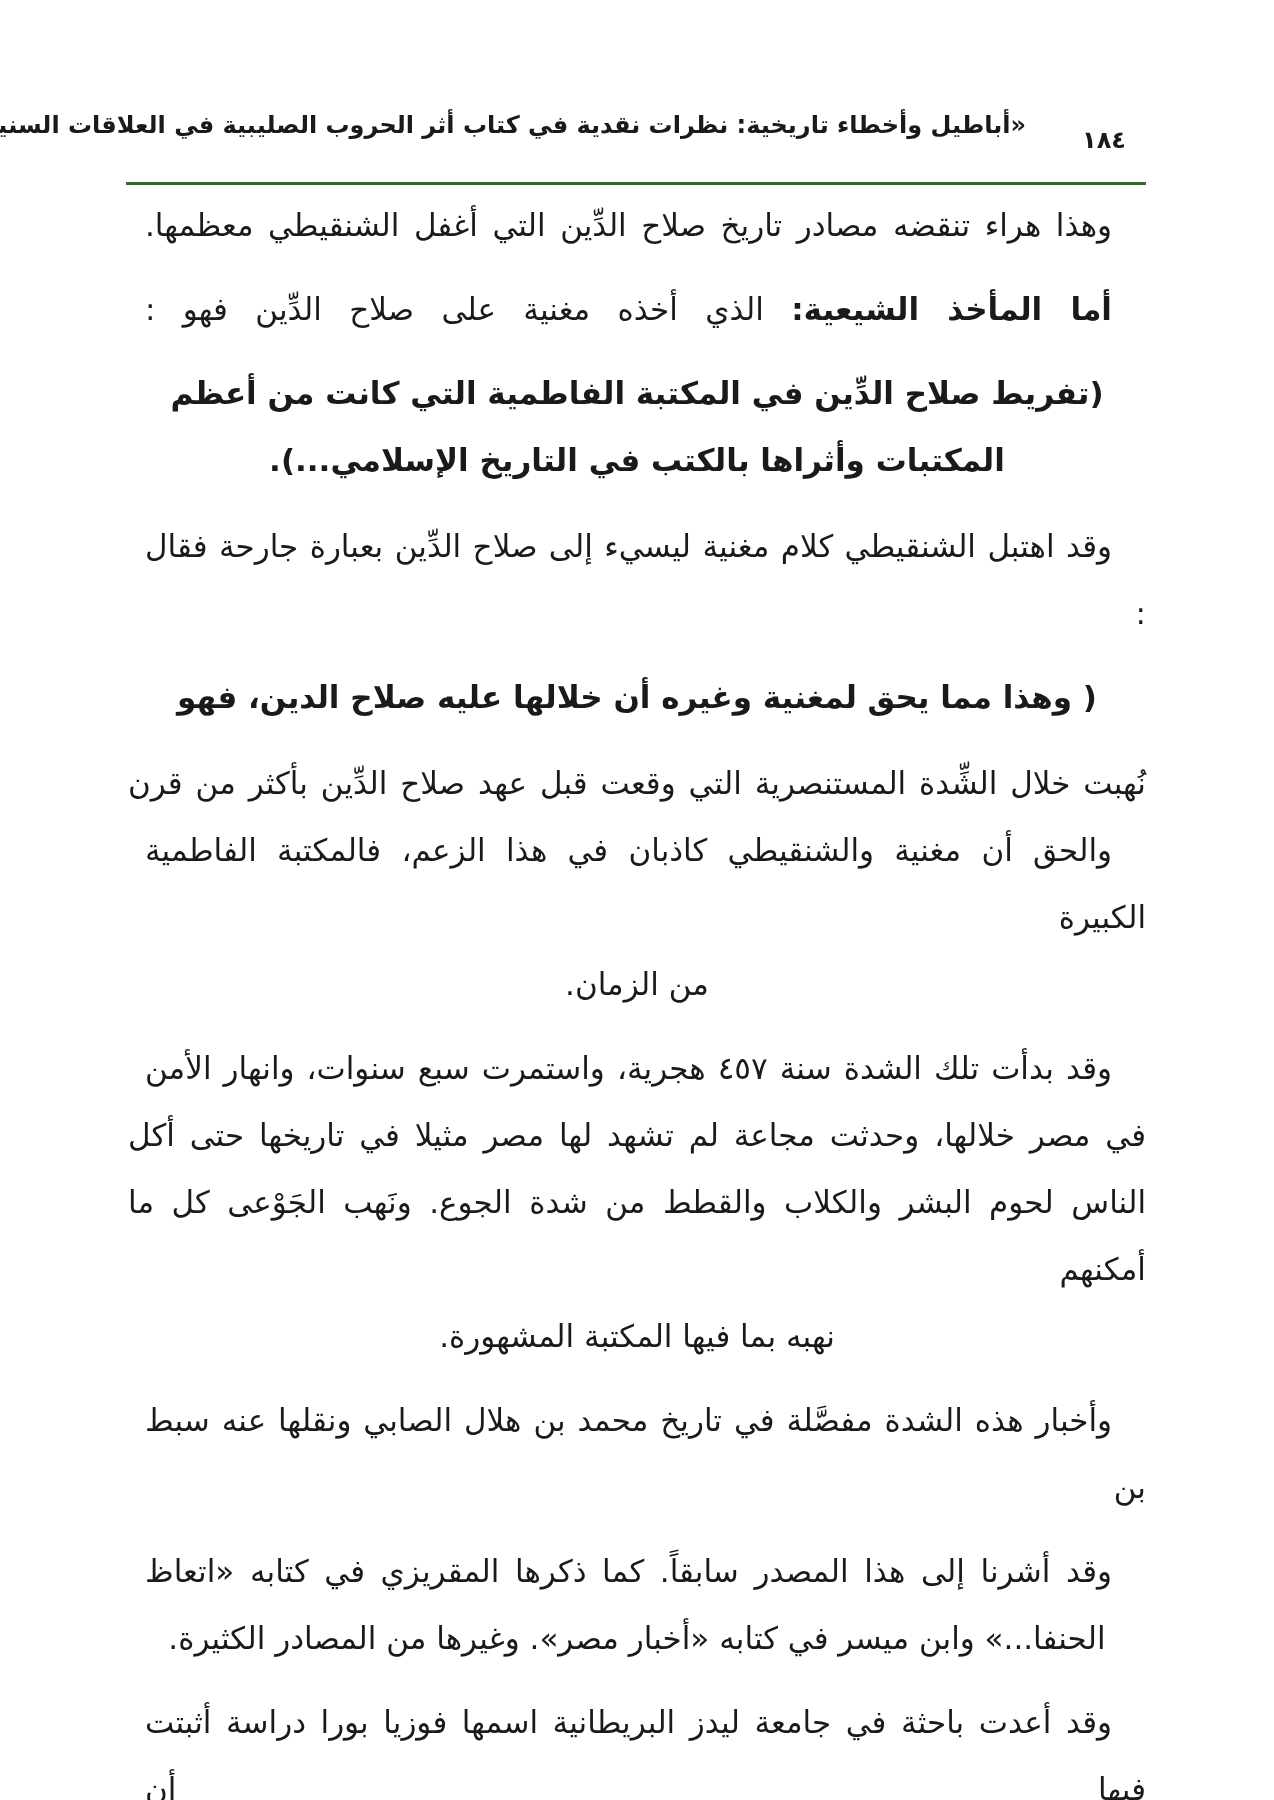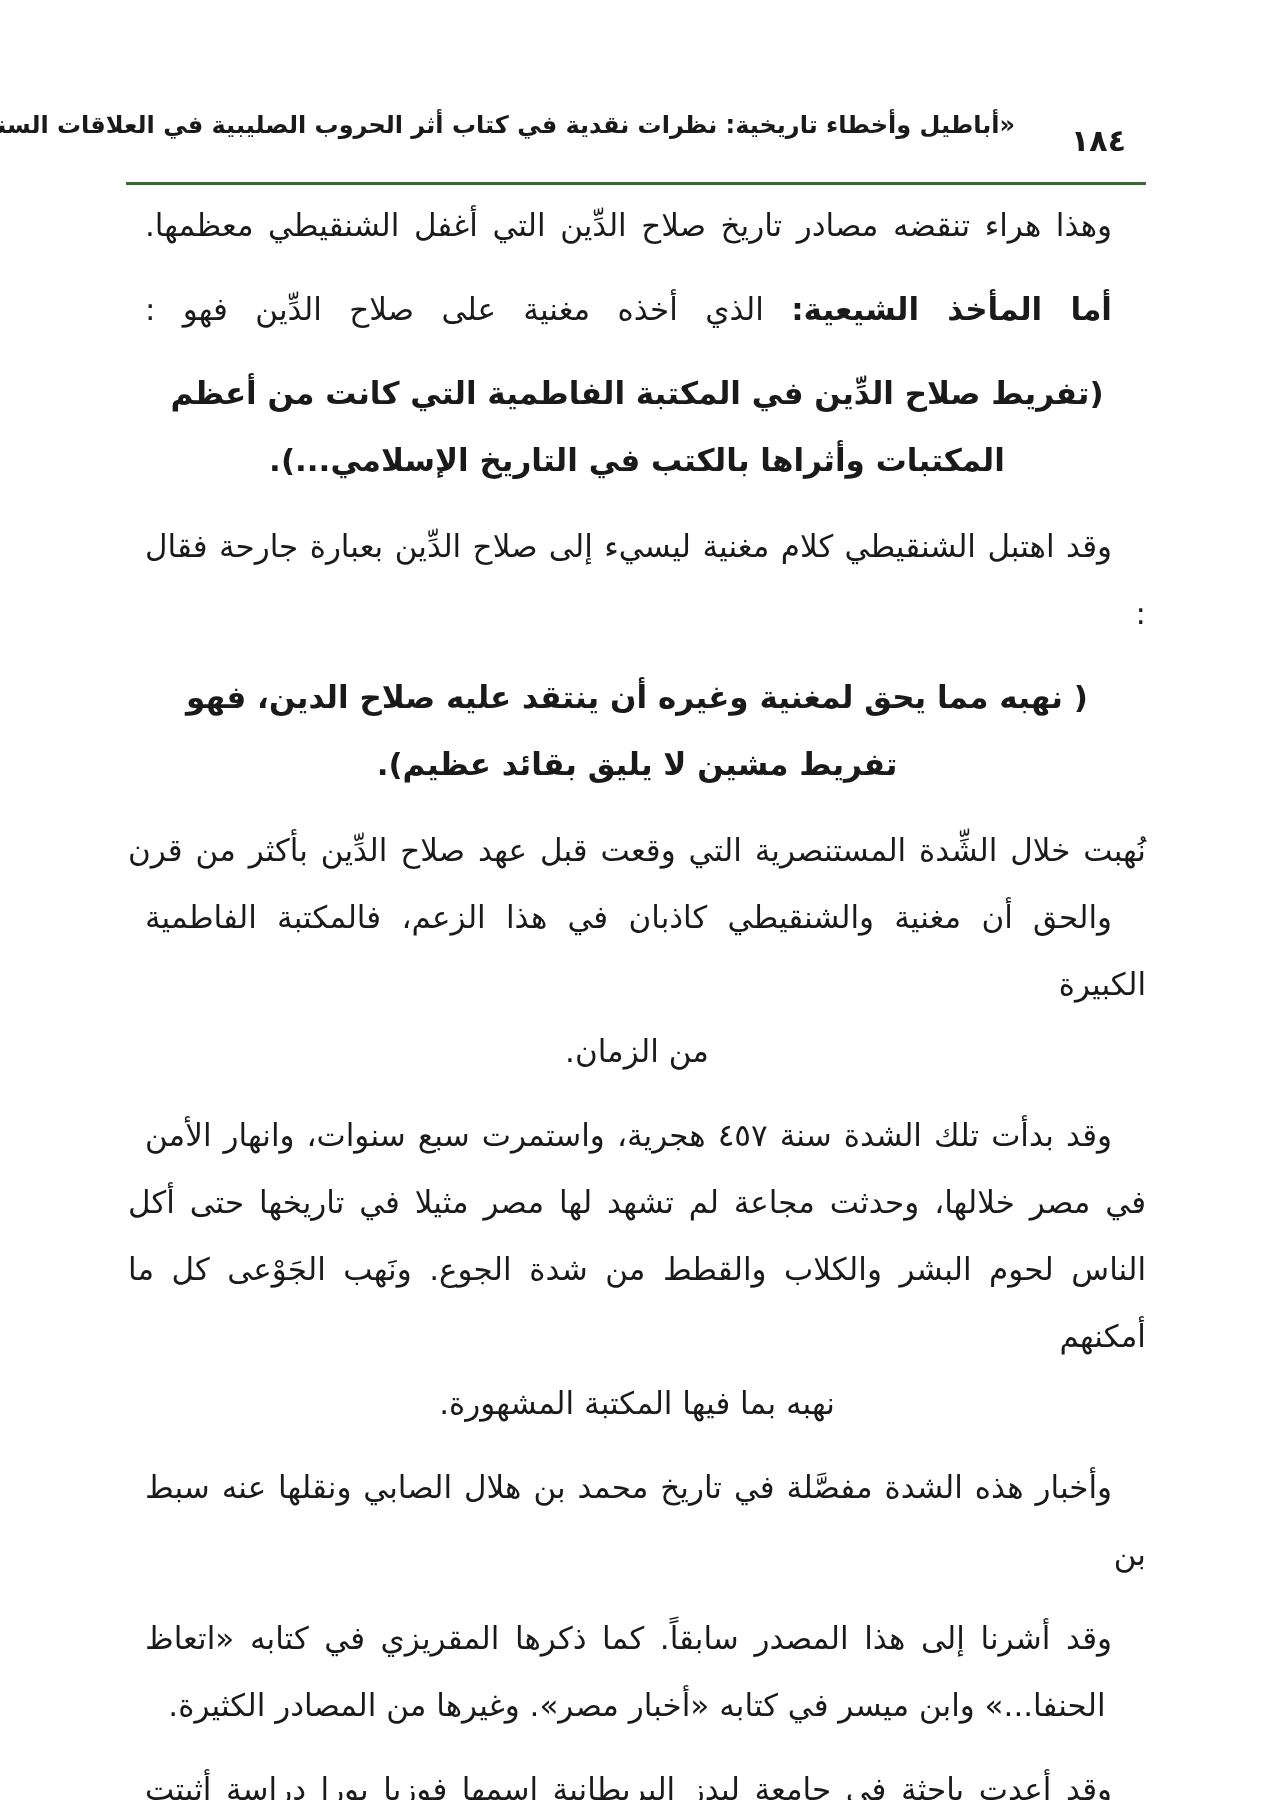--- a/index.html
+++ b/index.html
@@ -9,21 +9,21 @@
     background:#ffffff; overflow:hidden;
     direction:rtl;
     font-family:"DejaVu Sans", sans-serif;
     color:#1a1a1a;
   }
   
   .hdr {
     position:absolute; top:110px; right:148px;
     display:flex; align-items:center; gap:56px; direction:rtl;
   }
-  .pagenum { font-size:30px; font-weight:700; letter-spacing:2px; white-space:nowrap; }
+  .pagenum { font-size:24px; font-weight:700; letter-spacing:2px; white-space:nowrap; }
   .rtitle  { font-size:24px; font-weight:700; line-height:30px; }
   .rt1 { white-space:nowrap; }
   .rt2 { text-align:left; }
   .rule {
     position:absolute; top:182px; right:128px; left:126px;
     height:3px; background:#356a2e;
   }
   
   .bodycol {
     position:absolute; top:192px; right:128px; width:1018px;
@@ -66,22 +66,21 @@
     <div class="quote">
       <div class="qln">(تفريط صلاح الدِّين في المكتبة الفاطمية التي كانت من أعظم</div>
       <div class="qln">المكتبات وأثراها بالكتب في التاريخ الإسلامي...).</div>
     </div>
 
     <div class="para">
       <div class="ln j ind">وقد اهتبل الشنقيطي كلام مغنية ليسيء إلى صلاح الدِّين بعبارة جارحة فقال :</div>
     </div>
 
     <div class="quote">
-      <div class="qln">( نهبه مما يحق لمغنية وغيره أن ينتقد عليه صلاح الدين، فهو</div>
-      <div class="qln">تفريط مشين لا يليق بقائد عظيم).</div>
+      <div class="qln">( وهذا مما يحق لمغنية وغيره أن خلالها عليه صلاح الدين، فهو</div>
     </div>
 
     <div class="para">
       <div class="ln j">نُهبت خلال الشِّدة المستنصرية التي وقعت قبل عهد صلاح الدِّين بأكثر من قرن</div>
       <div class="ln j ind">والحق أن مغنية والشنقيطي كاذبان في هذا الزعم، فالمكتبة الفاطمية الكبيرة</div>
       <div class="ln e">من الزمان.</div>
     </div>
 
     <div class="para">
       <div class="ln j ind">وقد بدأت تلك الشدة سنة ٤٥٧ هجرية، واستمرت سبع سنوات، وانهار الأمن</div>

